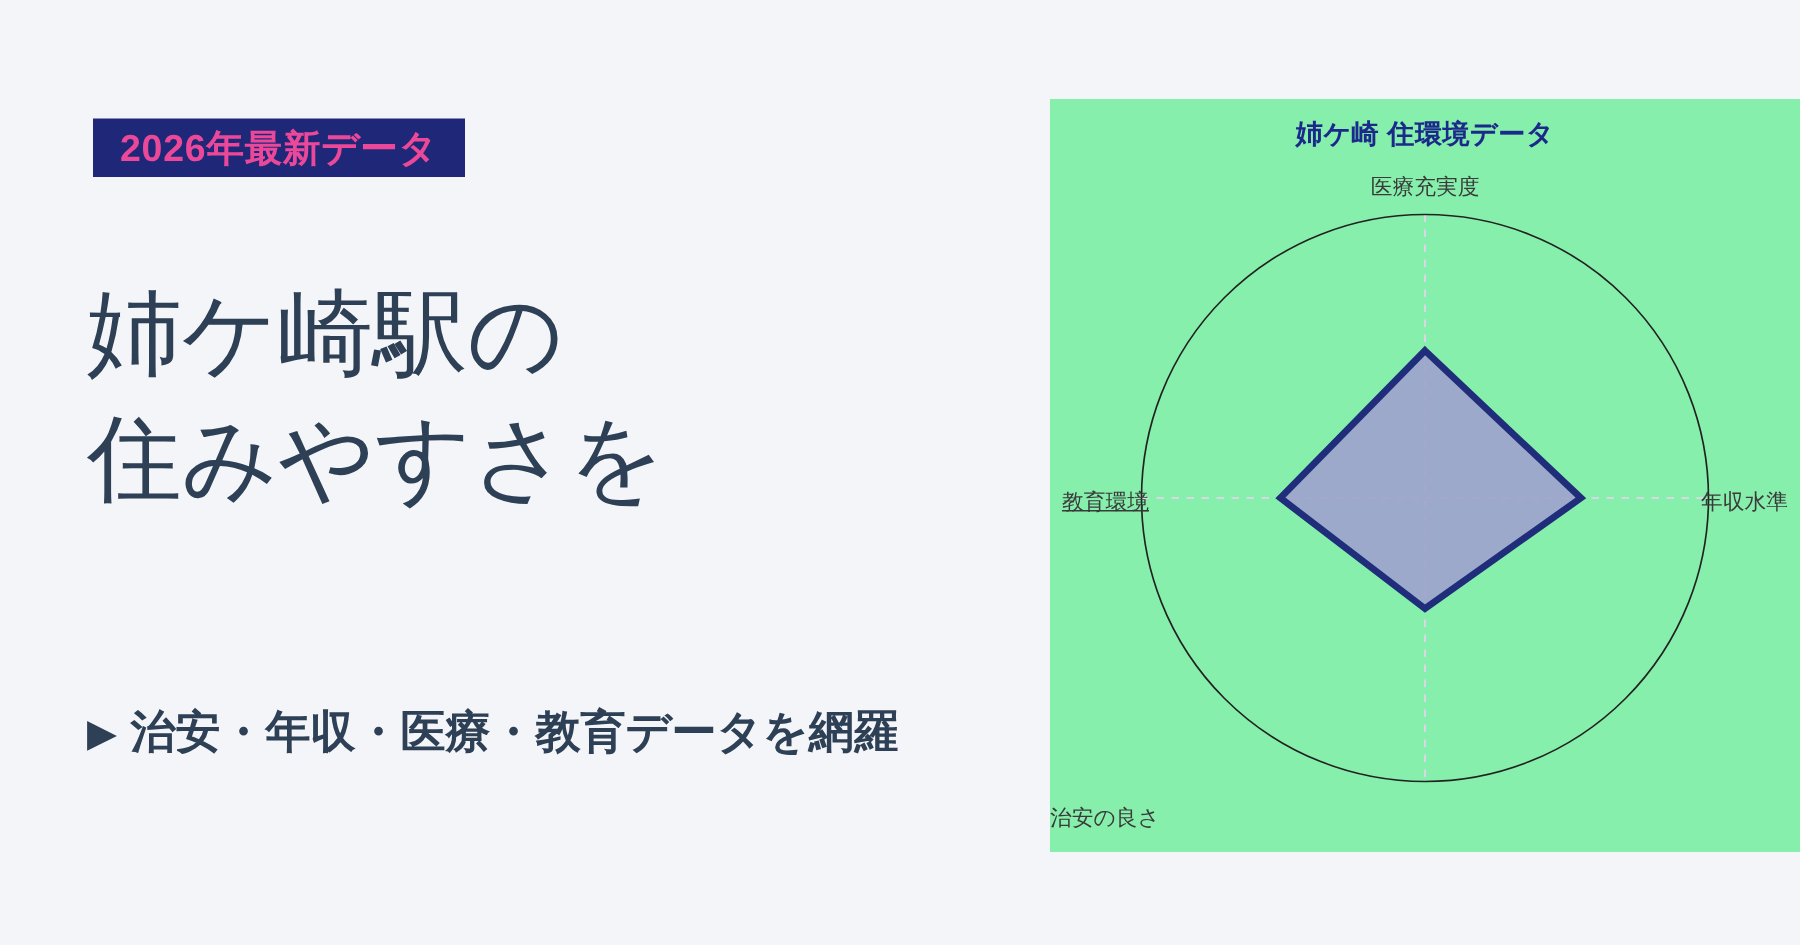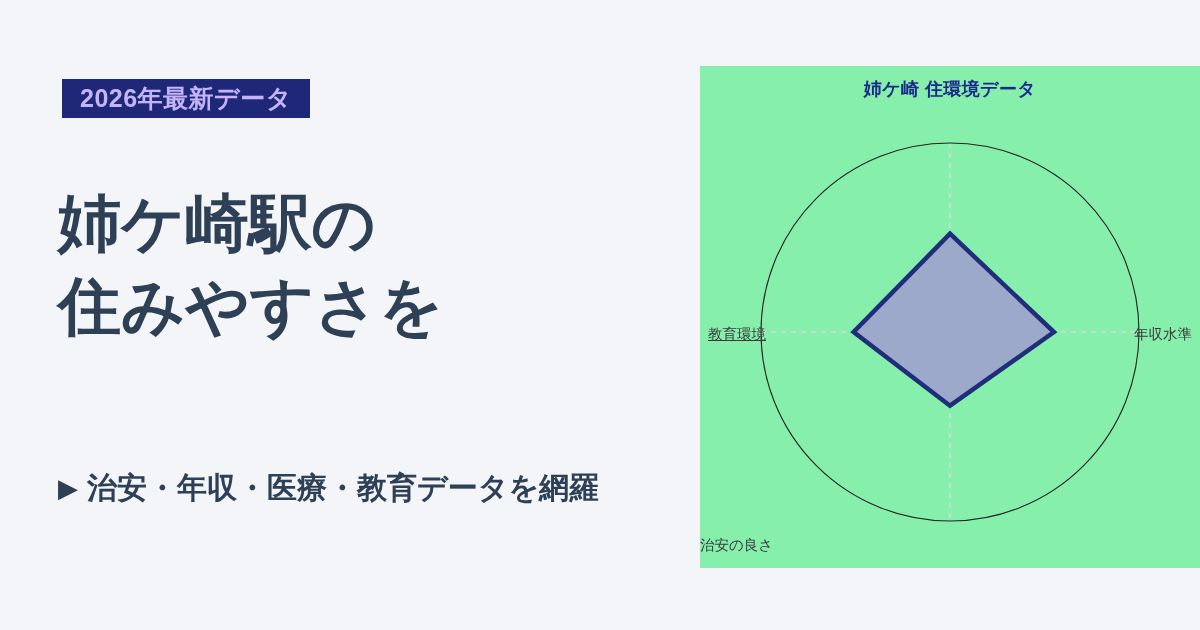--- a/index.html
+++ b/index.html
@@ -24,39 +24,39 @@
     height: 630px;
   }
 
   #badge {
     position: absolute;
     left: 62px;
     top: 79px;
     height: 39px;
     padding: 0 18px;
     background: #1f2878;
-    color: #c4b5fd;
+    color: #ec4899;
     font-size: 25px;
     font-weight: bold;
     letter-spacing: 0.5px;
     display: flex;
     align-items: center;
     box-sizing: border-box;
   }
 
   #headline {
     position: absolute;
     left: 58px;
     top: 182px;
     width: 620px;
   }
   .headline-line {
     display: block;
     font-size: 63px;
-    font-weight: bold;
+    font-weight: normal;
     line-height: 1.32;
     color: #2e4055;
     letter-spacing: 0px;
     white-space: nowrap;
   }
   .headline-line.accent {
     color: #c3a23c;
   }
 
   #subtitle {
@@ -144,17 +144,18 @@
 
   <svg id="radar-svg" width="500" height="502" viewBox="0 0 500 502">
     <g>
       <line id="grid-v" x1="250" y1="77" x2="250" y2="455" stroke="#d8d8e4" stroke-width="1.4" stroke-dasharray="5 5"></line>
       <line id="grid-h" x1="61" y1="266" x2="439" y2="266" stroke="#d8d8e4" stroke-width="1.4" stroke-dasharray="5 5"></line>
       <circle id="outer-ring" cx="250" cy="266" r="189" fill="none" stroke="#222222" stroke-width="1.1"></circle>
     </g>
     <polygon id="radar-polygon" points="250.00,167.72 353.95,266.00 250.00,339.71 153.61,266.00" fill="#9fa3cc" fill-opacity="0.92" stroke="#1f2d7a" stroke-width="4.5" stroke-linejoin="miter"></polygon>
   </svg>
 
+  <div class="axis-label" id="label-top">医療充実度</div>
   <div class="axis-label" id="label-right">年収水準</div>
   <div class="axis-label" id="label-bottom">治安の良さ</div>
   <div class="axis-label" id="label-left">教育環境</div>
 
 </div>
 
 </body></html>

